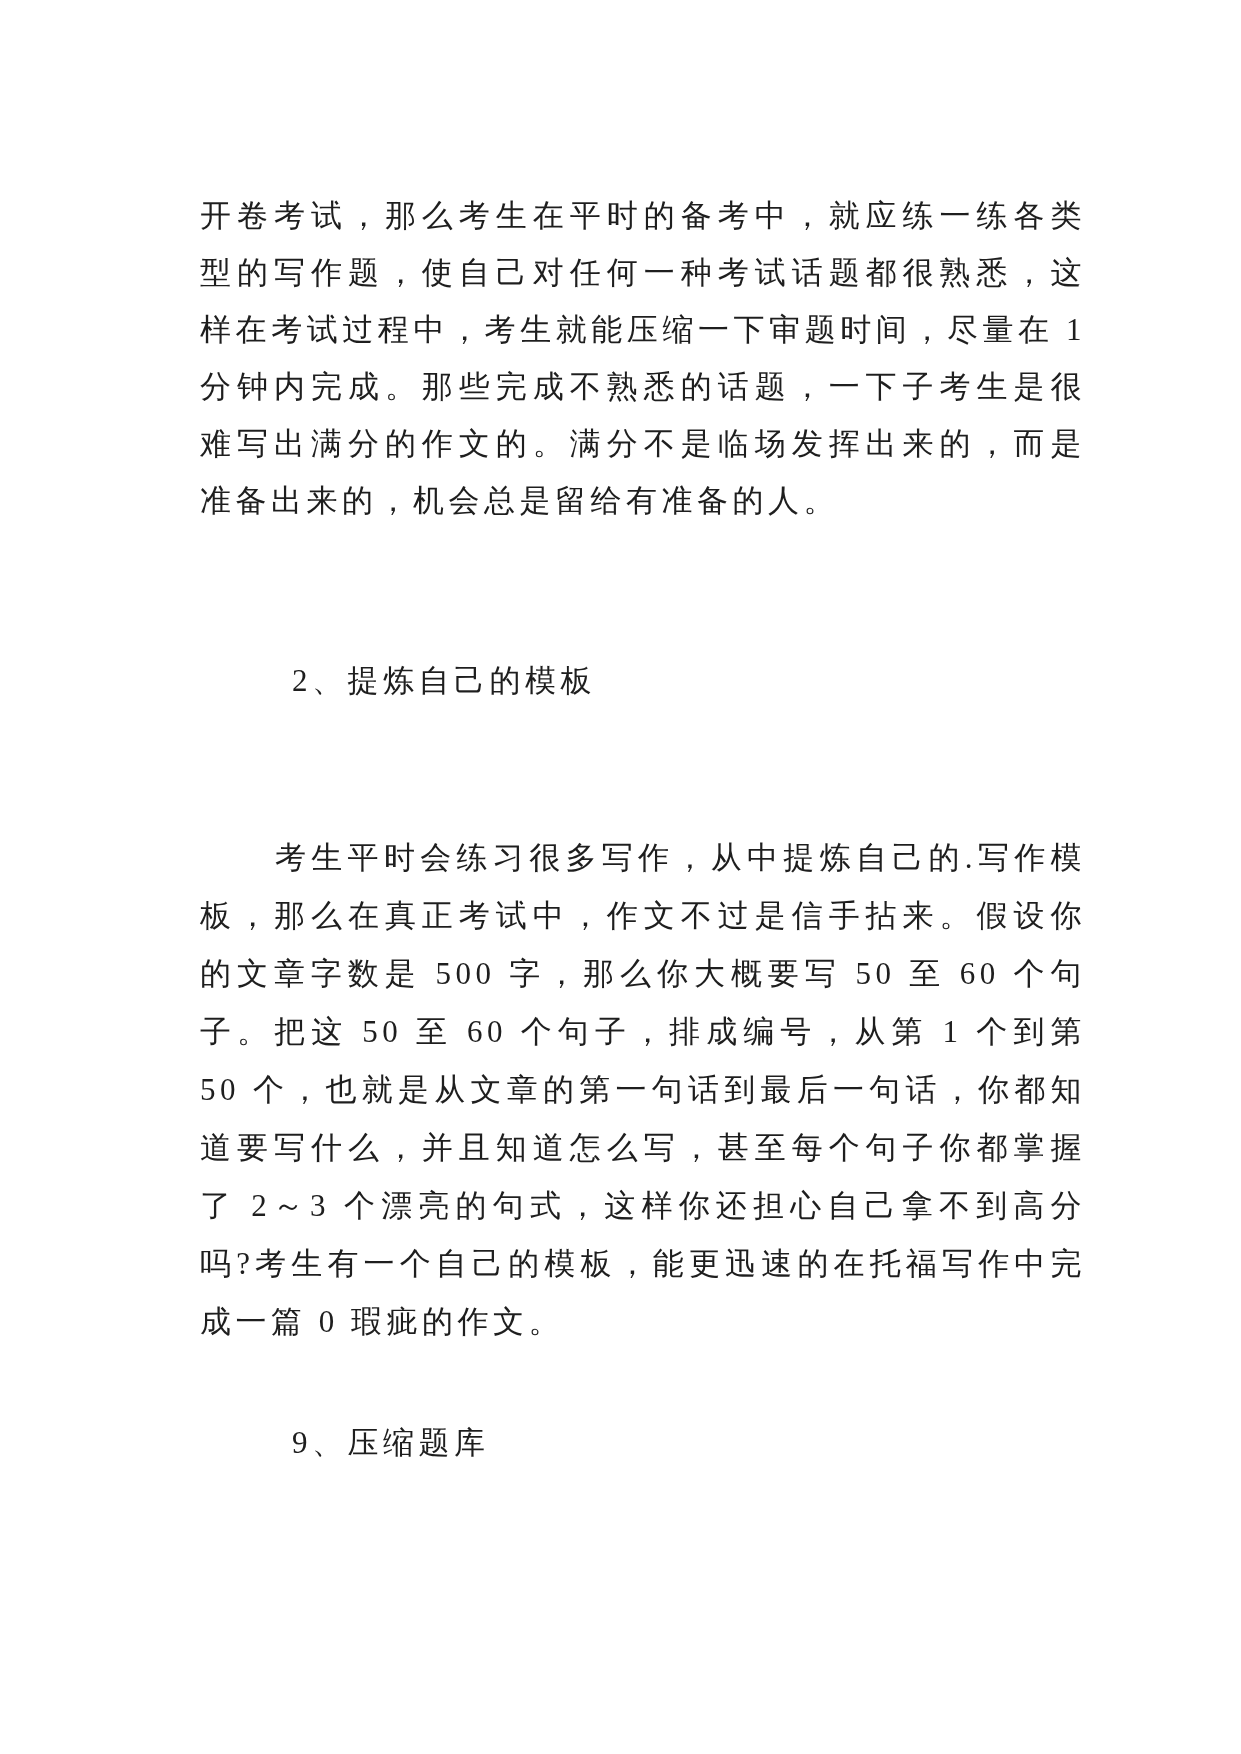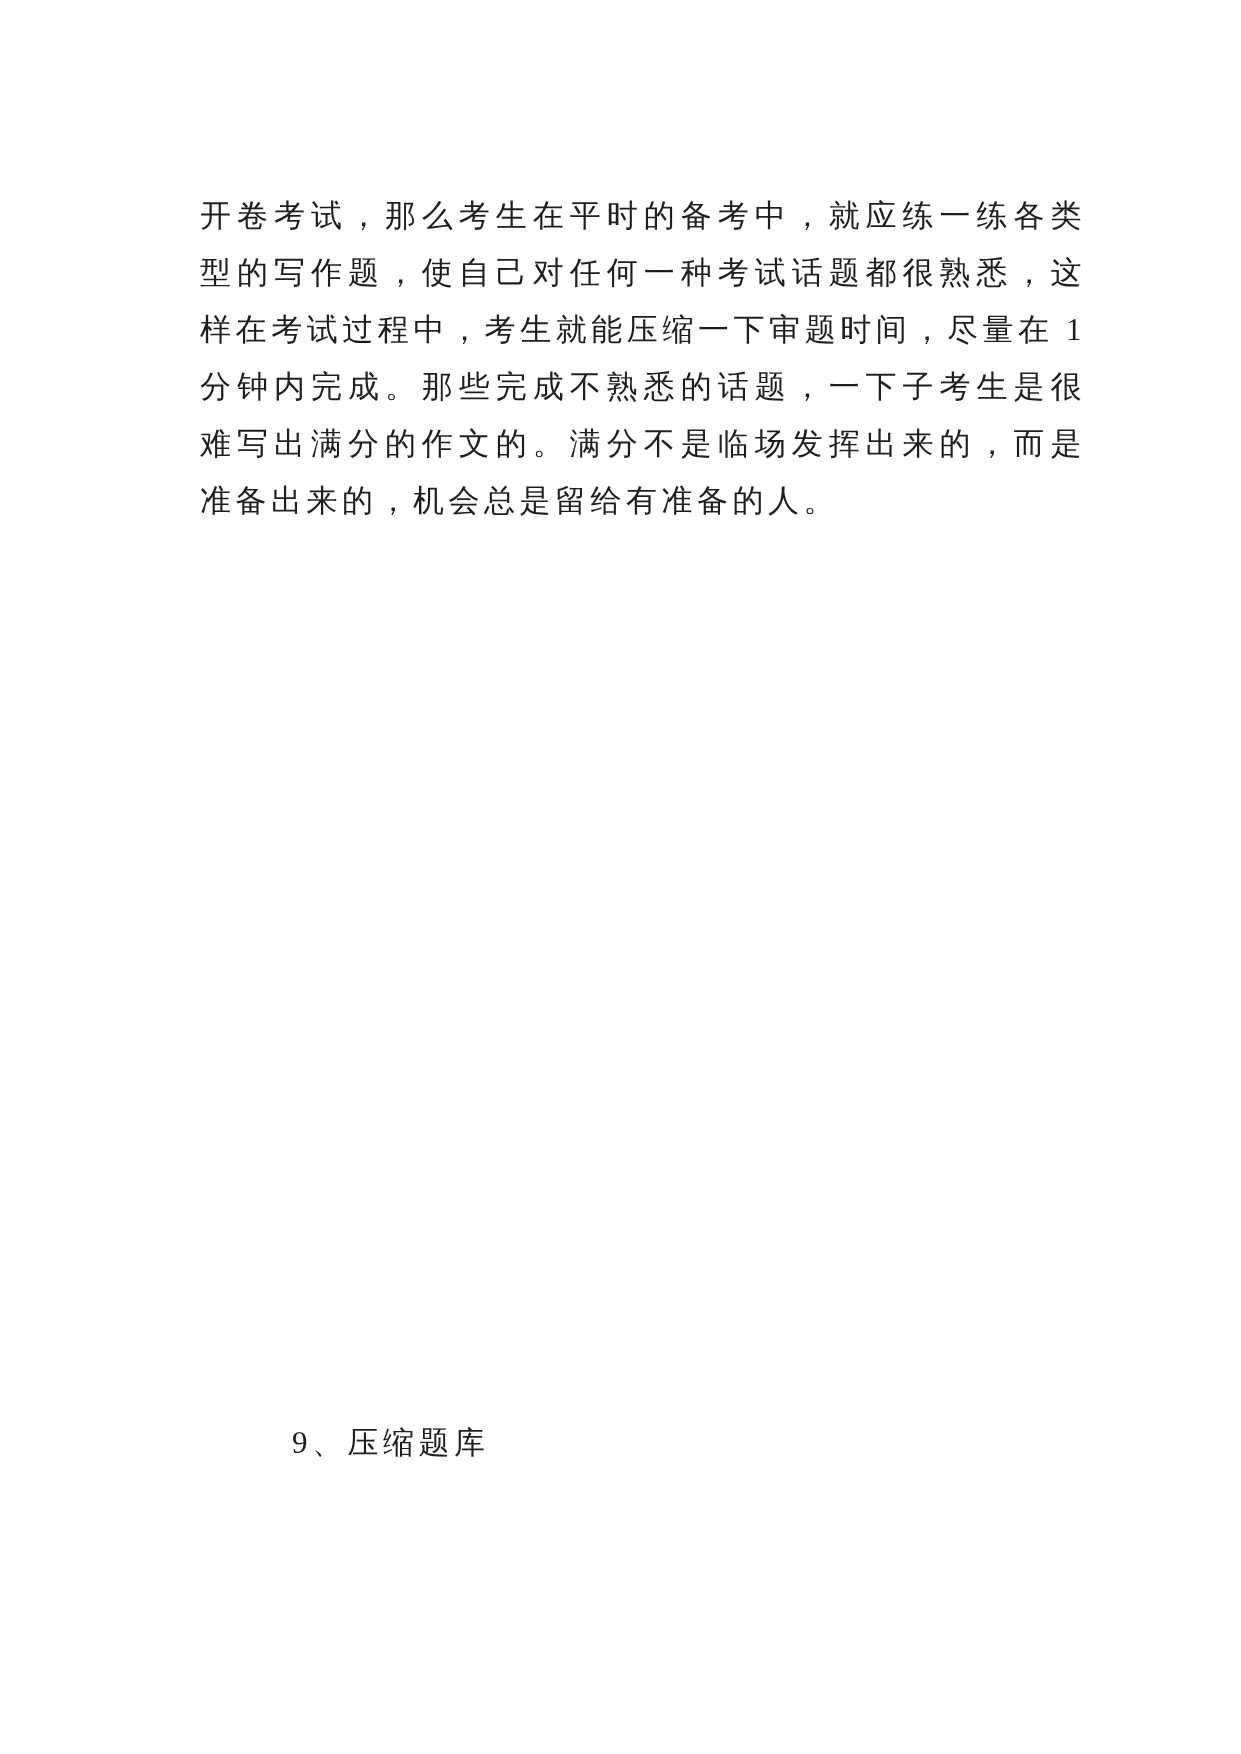--- a/index.html
+++ b/index.html
@@ -46,17 +46,19 @@
     font-size: 31px;
   }
 </style>
 </head>
 <body>
 
 <div class="page">
 
   <p id="para1" class="block para">开卷考试，那么考生在平时的备考中，就应练一练各类型的写作题，使自己对任何一种考试话题都很熟悉，这样在考试过程中，考生就能压缩一下审题时间，尽量在 1 分钟内完成。那些完成不熟悉的话题，一下子考生是很难写出满分的作文的。满分不是临场发挥出来的，而是准备出来的，机会总是留给有准备的人。</p>
 
+  <h2 id="heading1" class="block">2、提炼自己的模板</h2>
 
+  <p id="para2" class="block para">考生平时会练习很多写作，从中提炼自己的.写作模板，那么在真正考试中，作文不过是信手拈来。假设你的文章字数是 500 字，那么你大概要写 50 至 60 个句子。把这 50 至 60 个句子，排成编号，从第 1 个到第 50 个，也就是从文章的第一句话到最后一句话，你都知道要写什么，并且知道怎么写，甚至每个句子你都掌握了 2～3 个漂亮的句式，这样你还担心自己拿不到高分吗?考生有一个自己的模板，能更迅速的在托福写作中完成一篇 0 瑕疵的作文。</p>
 
   <h2 id="heading2" class="block">9、压缩题库</h2>
 
 </div>
 
 </body></html>

